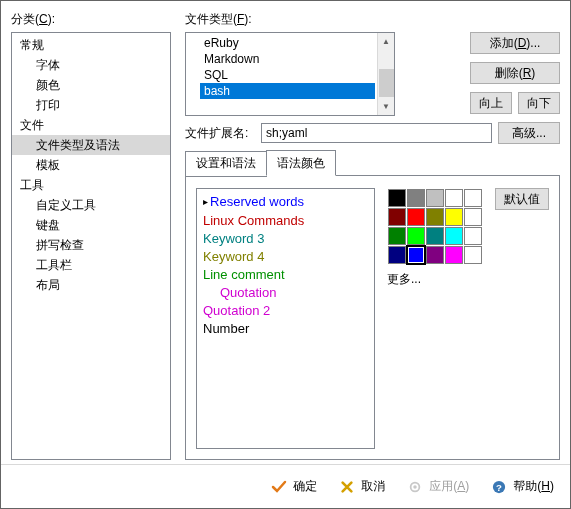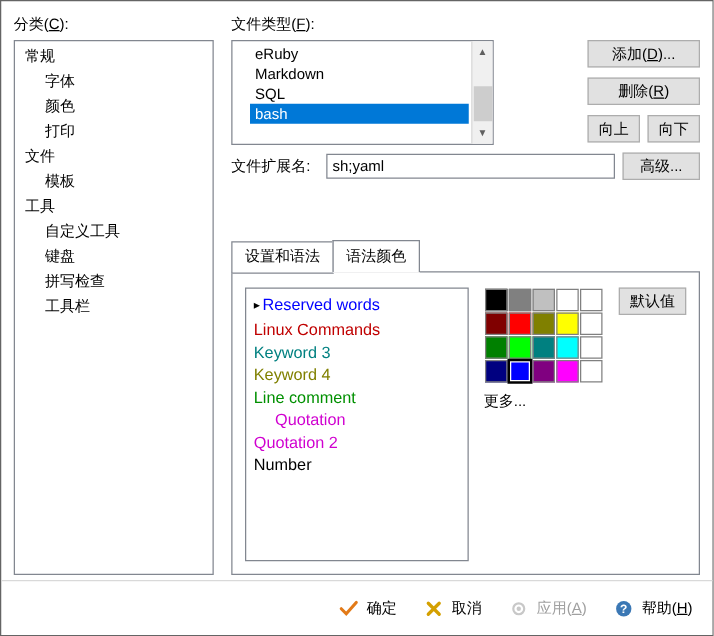--- a/index.html
+++ b/index.html
@@ -153,21 +153,20 @@
     border: 1px solid #828790;
     padding: 1px 4px;
     font-family: inherit;
     font-size: 12px;
   }
   .tabs {
     display: flex;
     position: relative;
     margin-bottom: -1px;
     z-index: 2;
-    margin-top: 42px;
   }
   .tab {
     border: 1px solid #828790;
     padding: 3px 10px 3px 10px;
     background: #fff;
     margin-right: -1px;
     position: relative;
     top: 1px;
   }
   .tab.active {
@@ -250,26 +249,28 @@
     <div class="left-col">
       <div class="col-label">
         <span>分类(</span><span class="u">C</span><span>):</span>
       </div>
       <div class="tree" id="tree">
           <div class="tree-item">常规</div>
           <div class="tree-item lvl1">字体</div>
           <div class="tree-item lvl1">颜色</div>
           <div class="tree-item lvl1">打印</div>
           <div class="tree-item">文件</div>
+          <div class="tree-item lvl1 sel">文件类型及语法</div>
           <div class="tree-item lvl1">模板</div>
           <div class="tree-item">工具</div>
           <div class="tree-item lvl1">自定义工具</div>
           <div class="tree-item lvl1">键盘</div>
           <div class="tree-item lvl1">拼写检查</div>
           <div class="tree-item lvl1">工具栏</div>
+          <div class="tree-item lvl1">布局</div>
         </div>
     </div>
 
     <div class="right-col">
 
       <div class="col-label">
         <span>文件类型(</span><span class="u">F</span><span>):</span>
       </div>
 
       <div class="row filetype-row">

